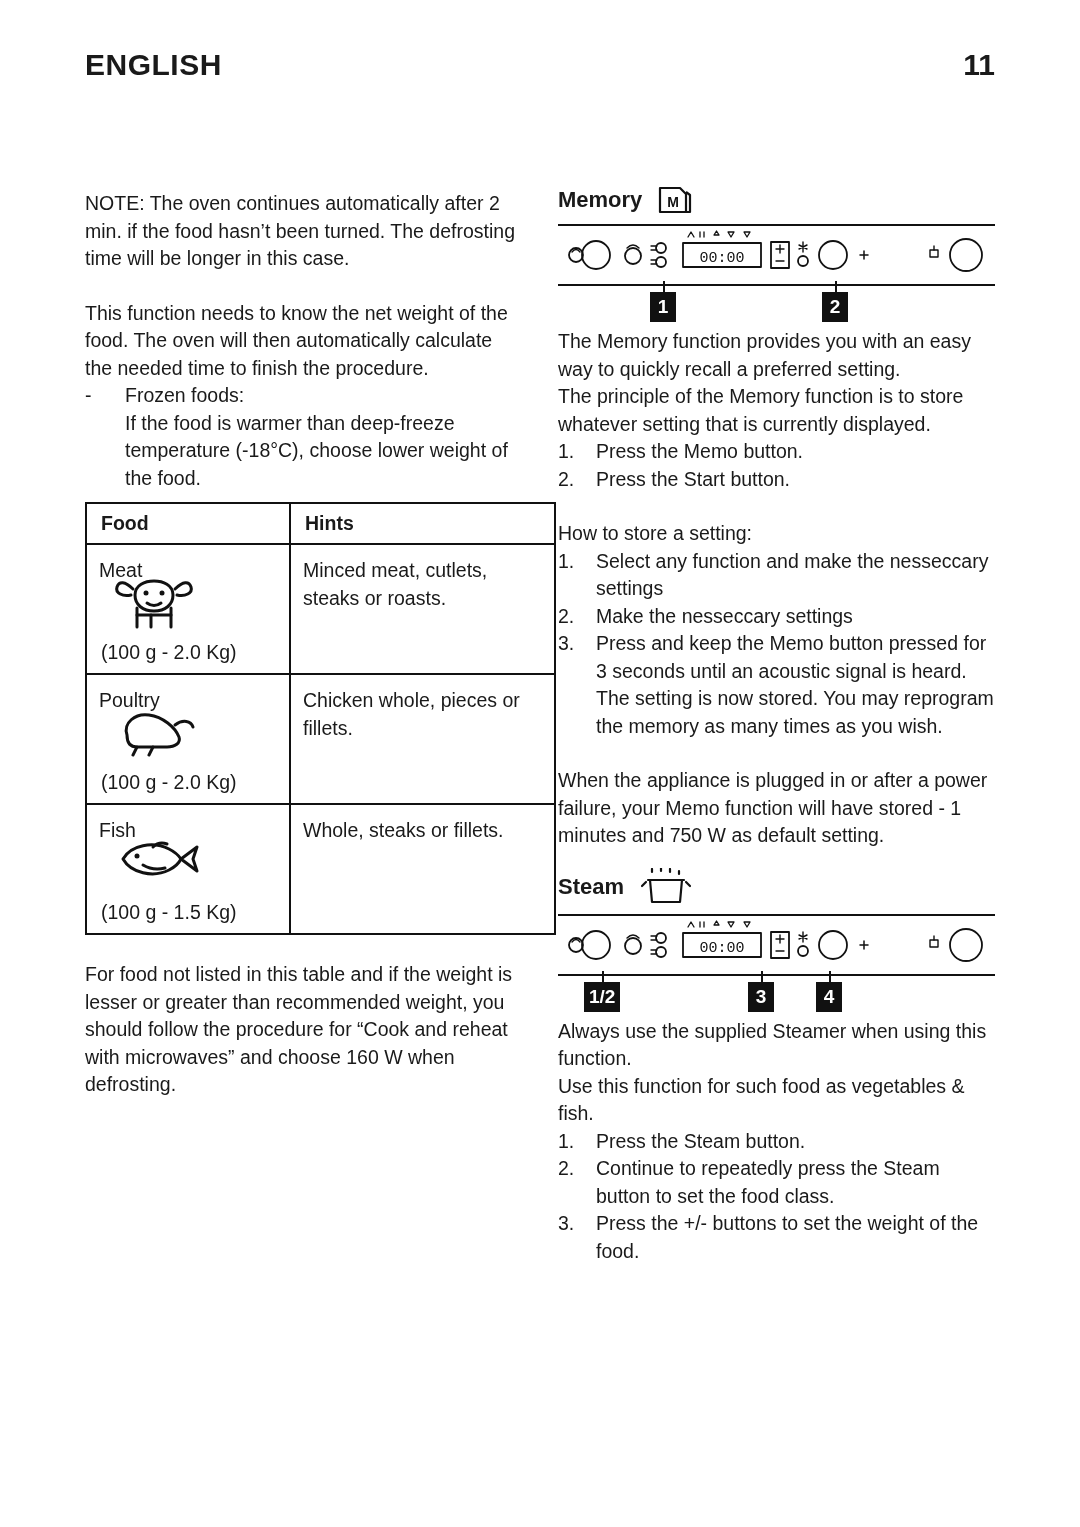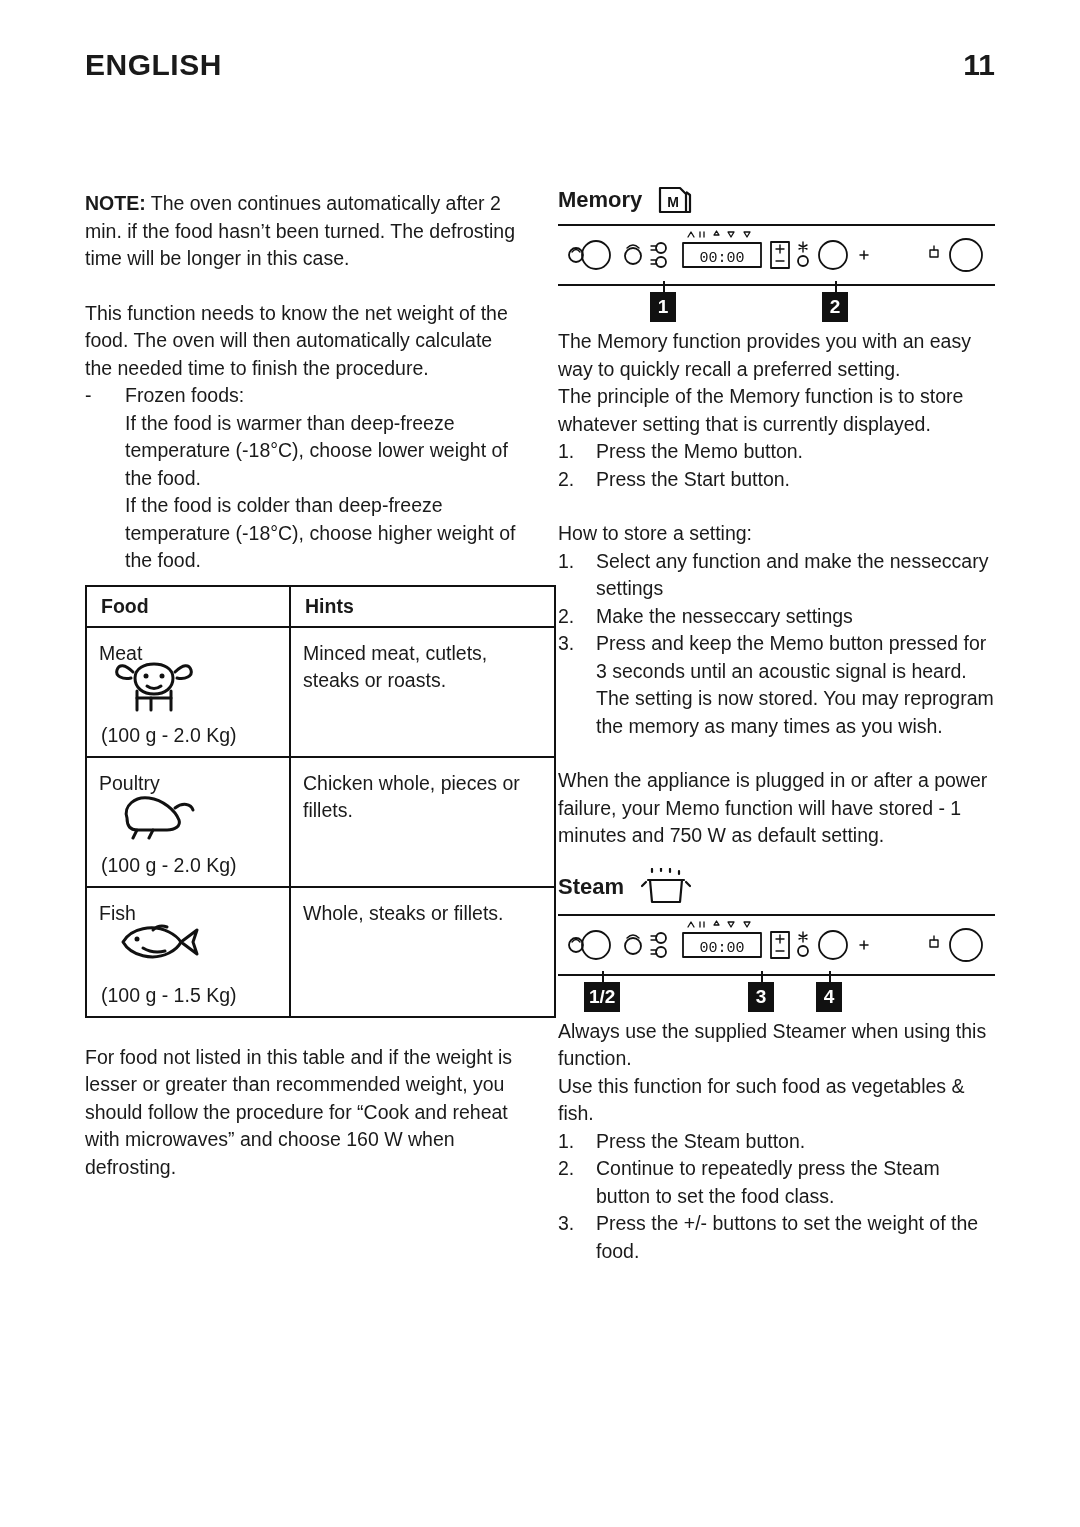--- a/index.html
+++ b/index.html
@@ -53,21 +53,21 @@
     top: 184px;
     width: 437px;
   }
   p, .para {
     font-size: 19.5px;
     line-height: 27.5px;
     margin: 0 0 0 0;
   }
   .gap { height: 27px; }
   .gap-sm { height: 14px; }
-  .bold { font-weight: bold; }
+  .bold { font-weight: normal; }
 
   
   .dash-item {
     display: flex;
     font-size: 19.5px;
     line-height: 27.5px;
   }
   .dash-item .dash {
     width: 40px;
     flex: 0 0 40px;
@@ -197,21 +197,20 @@
     <div class="gap"></div>
 
     <p>This function needs to know the net weight of the food. The oven will then automatically calculate the needed time to finish the procedure.</p>
 
     <div class="dash-item">
       <span class="dash">-</span>
       <span>Frozen foods:</span>
     </div>
 
     <div class="indent-block">If the food is warmer than deep-freeze temperature (-18°C), choose lower weight of the food.</div>
-    <div class="indent-block">If the food is colder than deep-freeze temperature (-18°C), choose higher weight of the food.</div>
 
     <table class="foods">
       <tbody>
           <tr>
         <th class="col-food">Food</th>
         <th class="col-hints">Hints</th>
       </tr>
       <tr>
         <td class="food-cell">
           <div class="food-name">Meat</div>

